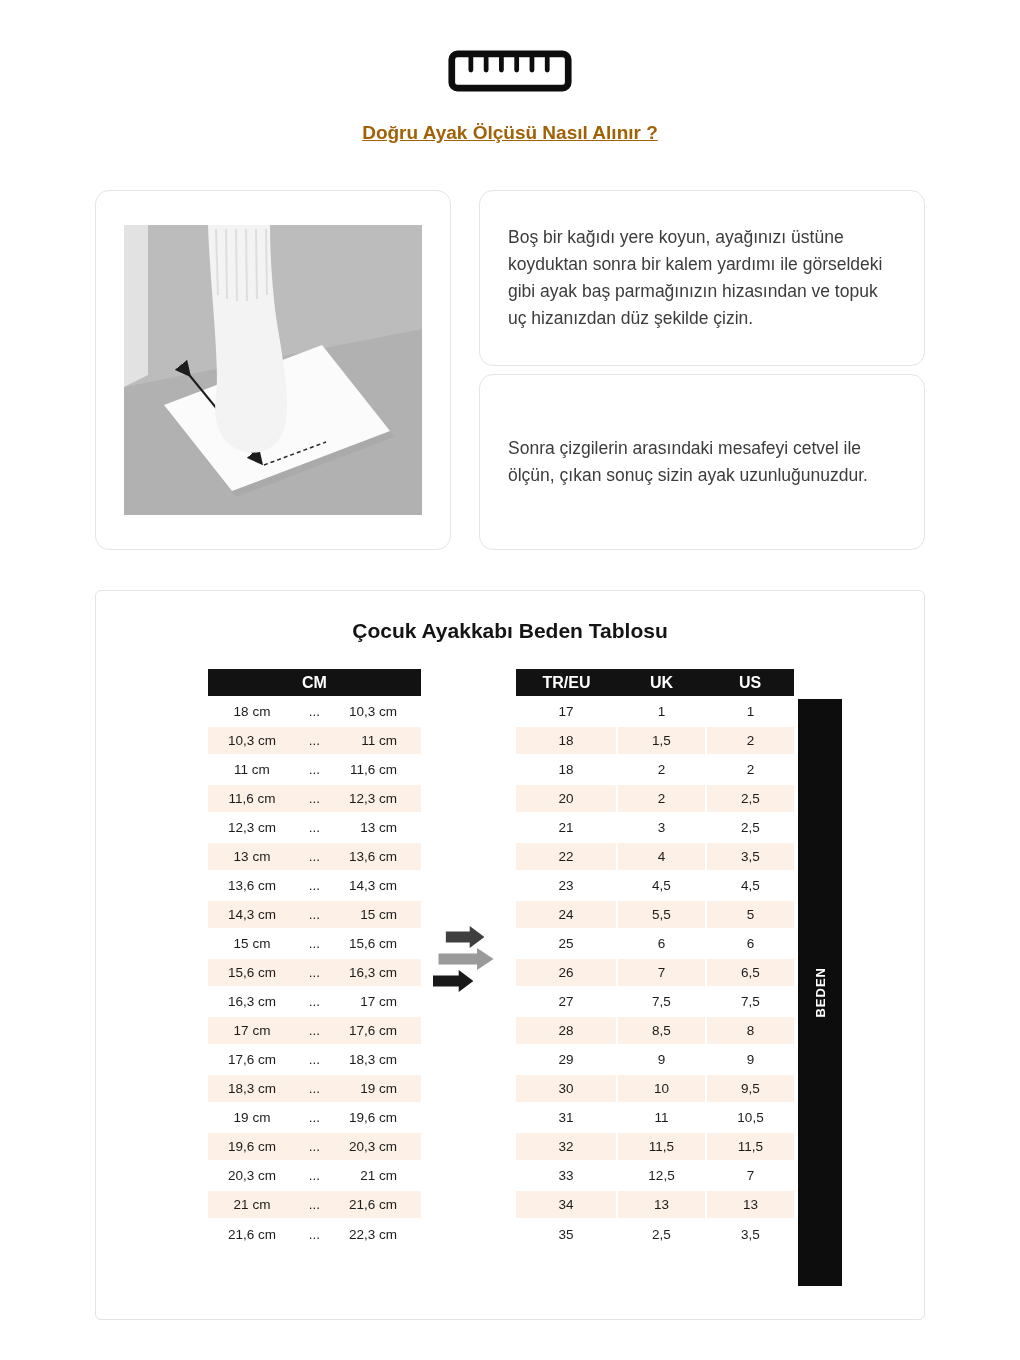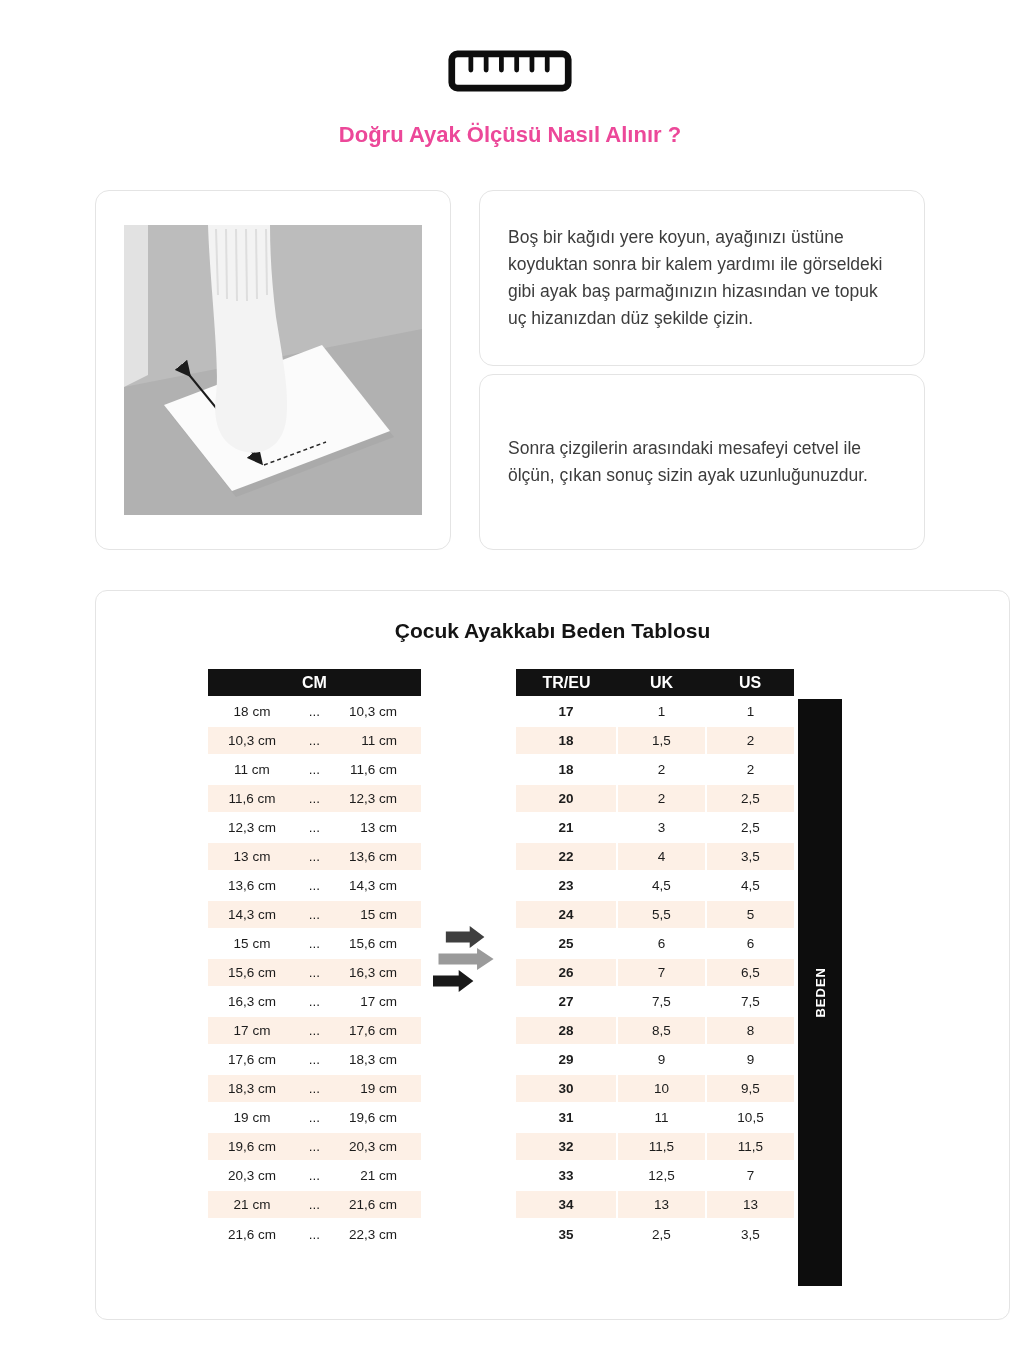--- a/index.html
+++ b/index.html
@@ -11,40 +11,40 @@
   .page{
     position:relative;width:1020px;height:1360px;background:#fff;
     font-family:"Liberation Sans",sans-serif;color:#1c1c1c;overflow:hidden;
   }
 
   
   .ruler-wrap{position:absolute;top:50px;left:0;width:100%;display:flex;justify-content:center;}
 
   .page-title{
     position:absolute;top:122px;left:0;width:100%;margin:0;text-align:center;
-    font-size:22px;font-weight:bold;color:#ec4899;
+    font-size:19px;font-weight:bold;color:#a16207;text-decoration:underline;
   }
 
   
   .top-section{position:absolute;left:95px;top:190px;width:830px;height:360px;display:flex;gap:28px;}
   .photo-card{
     width:356px;border:1px solid #e4e4e4;border-radius:14px;
     display:flex;align-items:center;justify-content:center;background:#fff;
   }
   .instruction-col{flex:1;display:flex;flex-direction:column;gap:8px;border-radius:19px;}
   .instruction-card{
     flex:1;border:1px solid #e4e4e4;border-radius:14px;background:#fff;
     display:flex;align-items:center;padding:0 28px;
   }
   .instruction-text{margin:0;font-size:17.5px;line-height:1.55;color:#3c3c3c;}
 
   
   .chart-card{
-    position:absolute;left:95px;top:590px;width:915px;height:730px;
-    border:1px solid #e4e4e4;border-radius:12px;background:#fff;
+    position:absolute;left:95px;top:590px;width:830px;height:730px;
+    border:1px solid #e4e4e4;border-radius:6px;background:#fff;
   }
   .chart-title{
     position:absolute;top:28px;left:0;width:100%;margin:0;text-align:center;
     font-size:21px;font-weight:bold;color:#141414;
   }
   .tables-area{position:absolute;left:0;top:78px;width:100%;height:630px;}
 
   table{border-collapse:collapse;}
   th{
     background:var(--table-header,#121212);color:#fff;font-size:16px;font-weight:bold;
@@ -53,21 +53,21 @@
   td{height:29px;font-size:13.5px;color:#1c1c1c;text-align:center;padding:0;}
   tbody tr{border-top:2px solid #ffffff;background:#fff;}
   tbody tr:nth-child(even){background:var(--stripe,#fdf0e6);}
 
   .cm-table{position:absolute;left:112px;top:0;width:213px;}
   .cm-table td:nth-child(1){width:88px;}
   .cm-table td:nth-child(2){width:37px;}
   .cm-table td:nth-child(3){width:88px;text-align:right;padding-right:24px;}
 
   .size-table{position:absolute;left:420px;top:0;width:278px;}
-  .size-table td:nth-child(1){width:101px;font-weight:bold;}
+  .size-table td:nth-child(1){width:101px;}
   .size-table td:nth-child(2){width:89px;}
   .size-table td:nth-child(3){width:88px;}
   .size-table td + td{border-left:2px solid #ffffff;}
 
   .arrows{position:absolute;left:337px;top:252px;}
 
   .beden-bar{
     position:absolute;left:702px;top:30px;width:44px;height:587px;
     background:#0d0d0d;display:flex;align-items:center;justify-content:center;
   }

